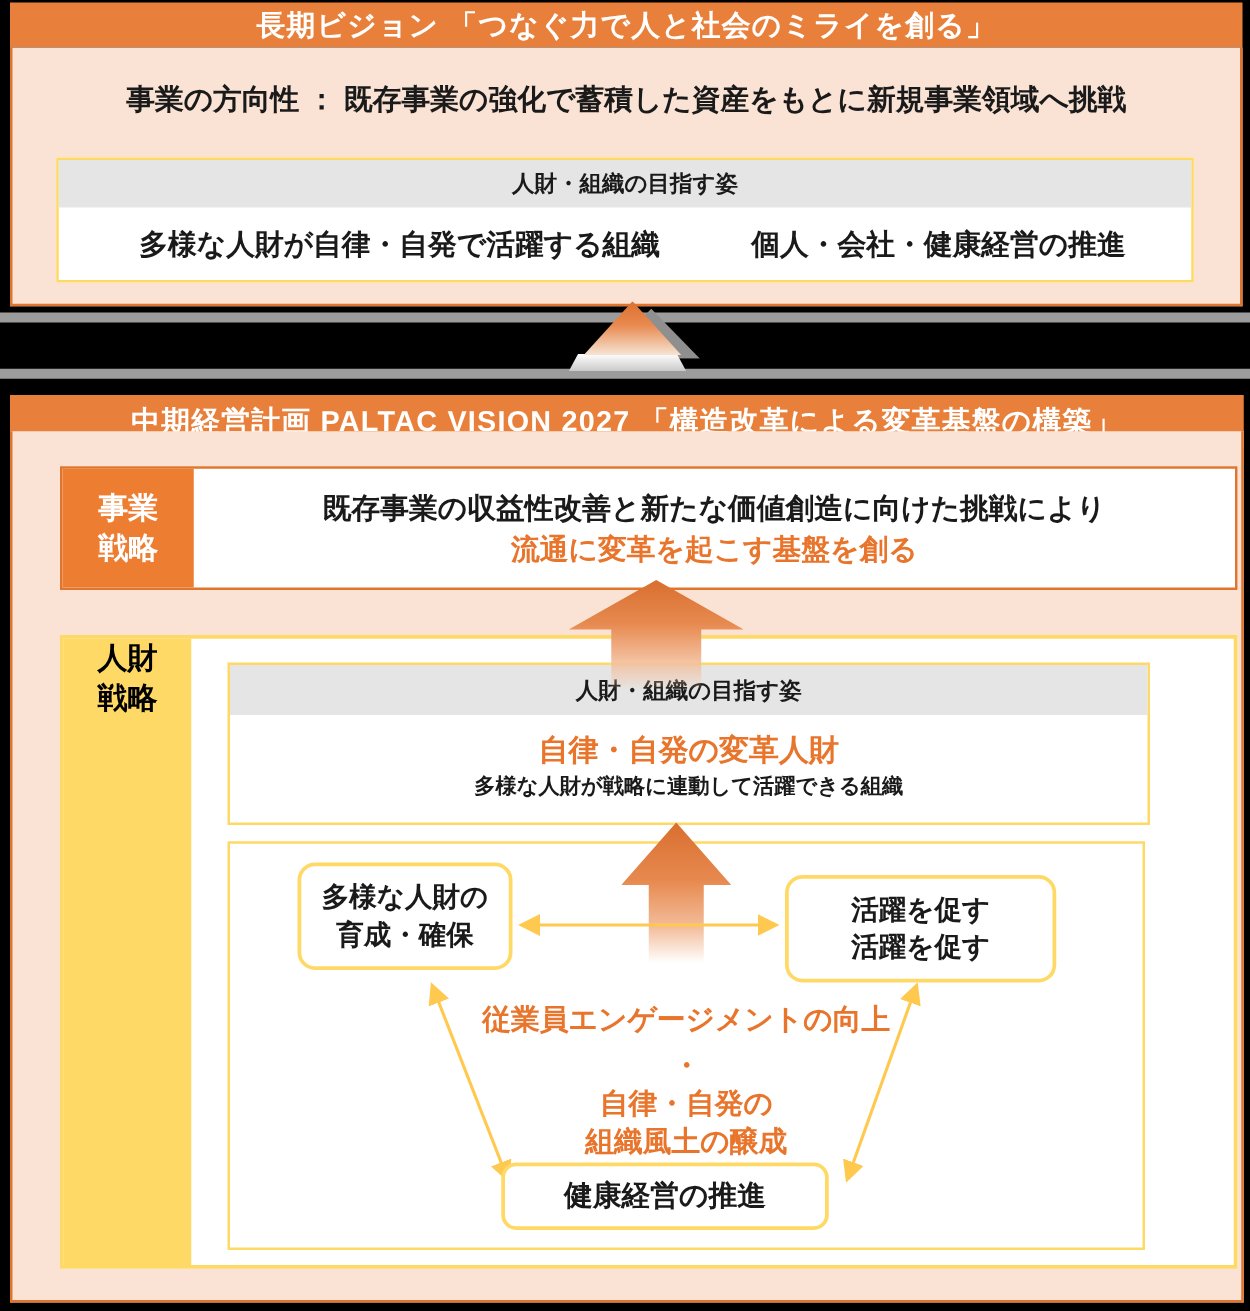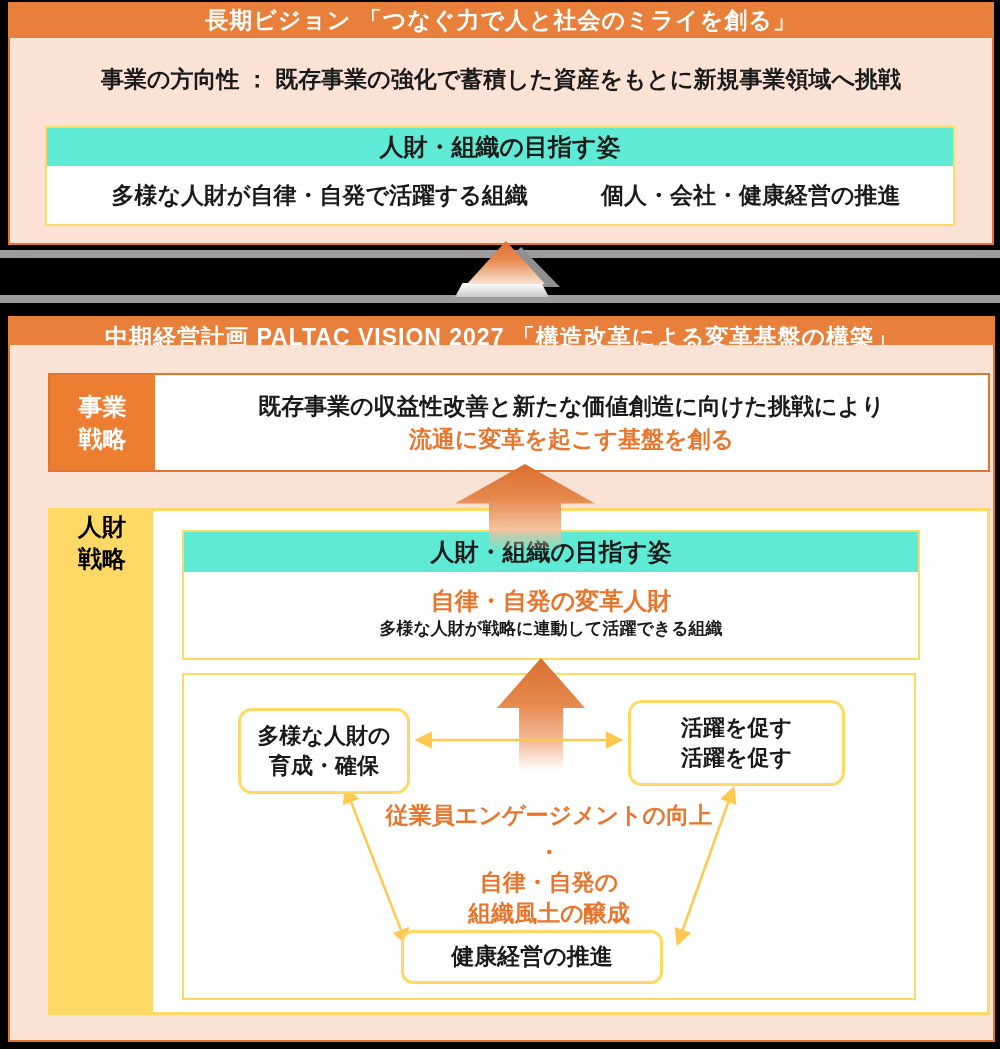--- a/index.html
+++ b/index.html
@@ -6,22 +6,22 @@
   .stage{position:relative;width:1000px;height:1049px;background:#000;overflow:hidden;
          font-family:"Liberation Sans","DejaVu Sans",sans-serif;color:#1a1a1a;}
   .abs{position:absolute;}
   
   .lt-header{left:8px;top:2px;width:986px;height:36px;background:#E8803B;color:#fff;
              font-size:23px;font-weight:600;display:flex;align-items:center;justify-content:center;letter-spacing:1px;}
   .lt-body{left:8px;top:38px;width:982px;height:205px;background:#FAE3D5;
            border:2px solid #E0752F;border-top:none;}
   .lt-direction{left:0;top:26px;width:100%;text-align:center;font-size:23px;font-weight:600;}
   .goalbox{border:2px solid #FFD966;background:#fff;}
-  .goalbox .band{background:#5eead4;display:flex;align-items:center;justify-content:center;
-                 font-size:24px;font-weight:600;}
+  .goalbox .band{background:#e5e5e5;display:flex;align-items:center;justify-content:center;
+                 font-size:18px;font-weight:600;}
   .lt-goalbox{left:35px;top:88px;width:906px;height:96px;}
   .lt-goalbox .band{height:38px;}
   .lt-goalbox .bodyrow{height:58px;display:flex;align-items:center;justify-content:center;
                        gap:73px;font-size:23px;font-weight:600;margin-left:12px;}
   
   .strip{left:0;width:1000px;height:8px;background:#9C9C9C;z-index:1;}
   .tri-shadow{left:482px;top:247px;width:78px;height:40px;background:#8F8F8F;
               clip-path:polygon(50% 0,100% 100%,0 100%);z-index:2;}
   .pedestal{left:455px;top:283px;width:94px;height:14px;z-index:3;
             background:linear-gradient(180deg,#FFFFFF 0%,#C9C9C9 100%);
@@ -60,21 +60,21 @@
   .hr-goalbox .band{height:40px;}
   .hr-goalbox .bodycol{height:82px;display:flex;flex-direction:column;align-items:center;
                        justify-content:center;line-height:1.35;}
   .hr-goal-hl{font-size:24px;font-weight:700;}
   .hr-goal-body{font-size:17px;font-weight:600;}
   
   .init-box{left:29px;top:162px;width:730px;height:323px;border:2px solid #FFD966;background:#fff;}
   .round{border:3px solid #FFD966;border-radius:14px;background:#fff;display:flex;
          flex-direction:column;align-items:center;justify-content:center;font-size:22px;
          font-weight:600;line-height:1.35;z-index:6;}
-  .lbox{left:54px;top:33px;width:166px;height:80px;}
+  .lbox{left:54px;top:15px;width:166px;height:80px;}
   .rbox{left:444px;top:25px;width:211px;height:80px;}
   .healthbox{left:217px;top:255px;width:256px;height:48px;border-radius:12px;font-size:23px;z-index:6;}
   .init-text{left:0;width:100%;text-align:center;font-weight:700;color:#E8752B;z-index:6;}
   .engagement{top:125px;font-size:23px;}
   .dot{top:162px;font-size:23px;}
   .culture{top:192px;font-size:23px;line-height:1.35;}
   .connector-svg{left:0;top:0;width:730px;height:323px;z-index:5;}
 </style>
 </head>
 <body>

